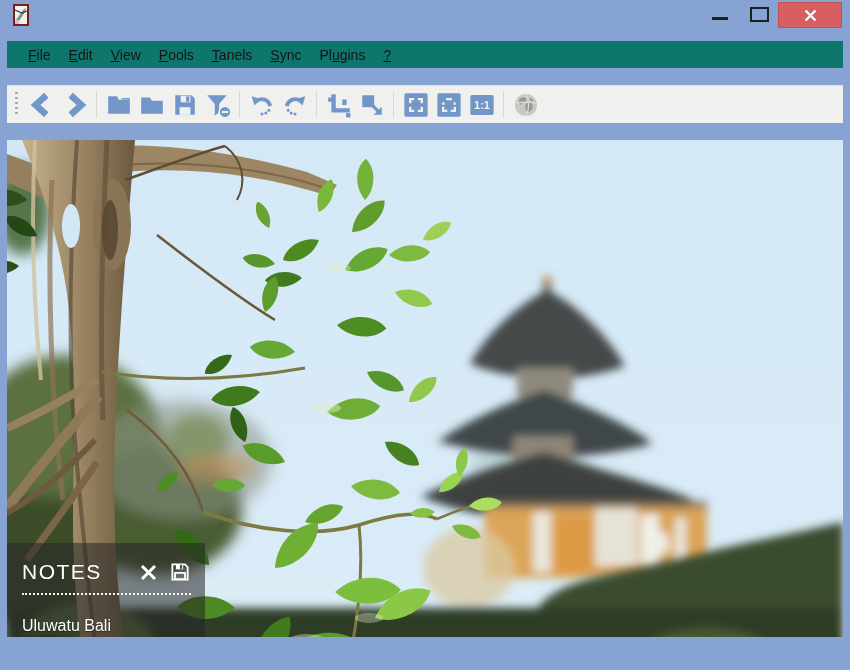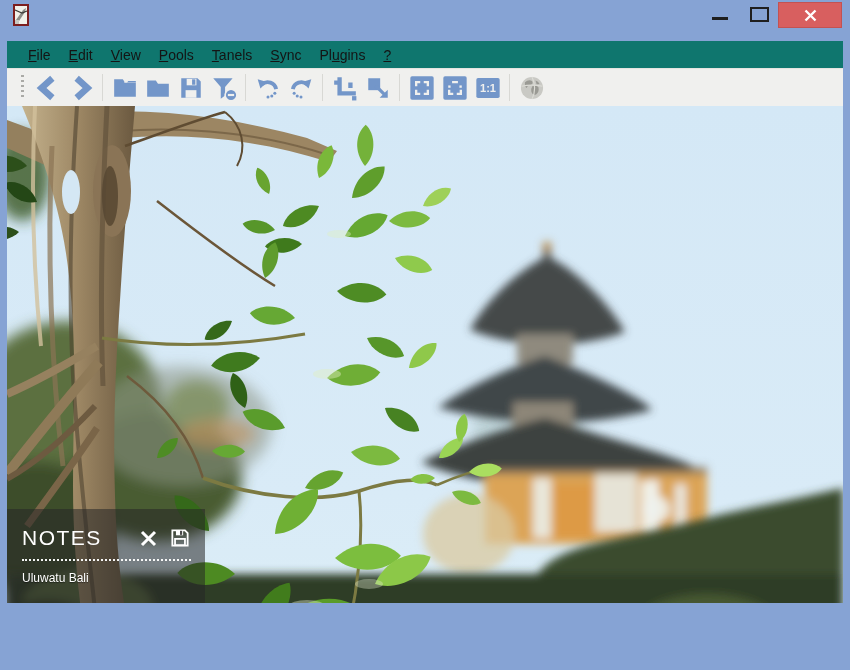--- a/index.html
+++ b/index.html
@@ -17,42 +17,42 @@
   .win-btns{position:absolute;top:2px;right:8px;width:176px;height:26px}
   .btn-min{position:absolute;left:46px;top:15px;width:16px;height:3px;background:#1f1f1f;cursor:pointer}
   .btn-max{position:absolute;left:84px;top:5px;width:15px;height:11px;border:2px solid #1f1f1f;cursor:pointer}
   .btn-close{position:absolute;left:112px;top:0;width:64px;height:26px;background:#d85f5f;
              border:1px solid #c35252;box-sizing:border-box;display:flex;align-items:center;justify-content:center;cursor:pointer}
   
   .menubar{margin:0 7px;height:27px;background:#0f766e;display:flex;align-items:center;padding-left:12px}
   .menu-item{padding:4px 9px;font-size:14px;color:#141414;cursor:default;white-space:pre}
   .menu-item .key{text-decoration:underline}
   
-  .toolbar{margin:0 7px;height:37px;background:#f0f0ee;border-top:1px solid #e4e4e0;
-           display:flex;align-items:center;padding-left:11px}
+  .toolbar{margin:17px 7px;height:37px;background:#f0f0ee;border-top:1px solid #e4e4e0;
+           display:flex;align-items:center;padding-left:5px}
   .grip{width:3px;height:25px;margin:0 7px 0 3px;
         background-image:repeating-linear-gradient(to bottom,#aaaaa6 0 2px,transparent 2px 5px)}
   .tbtn{width:33px;height:31px;display:flex;align-items:center;justify-content:center;border-radius:2px}
   .tbtn svg{display:block}
   .tsep{width:1px;height:27px;background:#d8d8d4;margin:0 5px}
   .ticon{fill:#7396c9}
   .ticon-stroke{stroke:#7396c9;fill:none}
   
   .viewer{position:relative;margin:0 7px;width:836px;height:497px;overflow:hidden;background:#404040}
   .viewer svg{display:block}
   
   .notes{position:absolute;left:0;top:403px;width:198px;height:154px;
          background:rgba(38,38,38,.55);box-sizing:border-box;
          padding:17px 14px 0 15px;color:#fff}
   .notes-head{display:flex;align-items:center}
   .notes-title{font-size:21px;letter-spacing:1.5px;font-weight:400}
   .notes-icons{margin-left:auto;display:flex;align-items:center;gap:14px;padding-right:2px}
   .notes-icons svg{display:block;cursor:pointer}
   .notes-sep{border-top:2px dotted rgba(255,255,255,.95);margin-top:9px}
-  .notes-text{margin-top:9px;font-size:12px;line-height:1.45;text-shadow:0 1px 1px rgba(0,0,0,.5)}
+  .notes-text{margin-top:19px;font-size:16px;line-height:1.45;text-shadow:0 1px 1px rgba(0,0,0,.5)}
 </style>
 </head>
 <body>
 
 <div class="titlebar">
   <span class="app-icon">
     <svg width="17" height="23" viewBox="0 0 17 23">
       <rect x="0" y="0" width="16" height="22" fill="#7c1e1e"></rect>
       <rect x="2" y="2" width="12" height="18" fill="#f2f2ea"></rect>
       <path d="M3 16 L10 6 L13 4 L12 8 L6 17 Z" fill="#8d8d88"></path>

